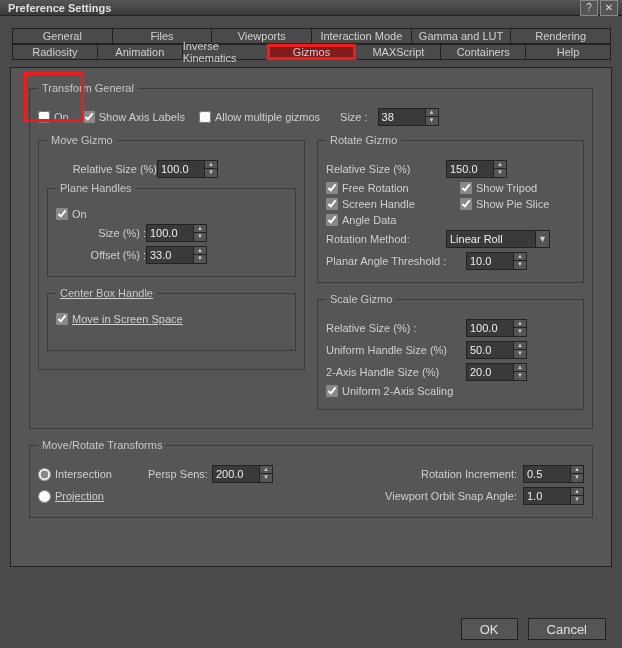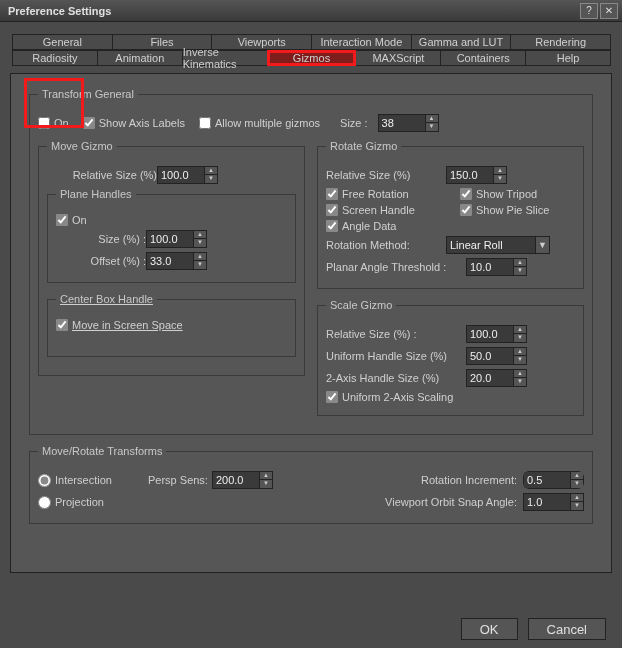--- a/index.html
+++ b/index.html
@@ -8,21 +8,21 @@
     background: #4a4a4a;
     font-family: "Tahoma", "Segoe UI", sans-serif;
     font-size: 11px;
     color: #d0d0d0;
     width: 622px; height: 648px;
     overflow: hidden;
   }
   .titlebar {
     background: linear-gradient(#555,#3a3a3a);
     border-bottom: 1px solid #222;
-    height: 22px;
+    height: 16px;
     display: flex; align-items: center;
     padding: 0 4px 0 8px;
   }
   .titlebar .title { flex: 1; font-weight: bold; color: #e0e0e0; }
   .titlebar .tbtn {
     width: 18px; height: 16px;
     background: #555; border: 1px solid #888;
     margin-left: 2px;
     display:flex; align-items:center; justify-content:center;
     font-size:10px; color:#ddd;
@@ -352,30 +352,30 @@
         </span>
         <span class="lbl">Persp Sens:</span>
         <span class="spinner" style="margin-left:4px;">
           <input value="200.0" style="">
           <span class="sp">
               <div>▲</div>
               <div>▼</div>
             </span>
         </span>
         <span class="lbl rght" style="text-align:right;">Rotation Increment:</span>
-        <span class="spinner" style="margin-left:6px;border-radius:6px;">
+        <span class="spinner" style="margin-left:6px;">
           <input value="0.5" style="">
           <span class="sp">
               <div>▲</div>
               <div>▼</div>
             </span>
         </span>
       </div>
       <div class="row">
-        <span class="radio" style="width:100px;">
+        <span class="radio" style="width:100px;text-decoration:underline;">
           <input type="radio" name="mrt" style="">
           <label>Projection</label>
         </span>
         <span class="lbl rght" style="text-align:right;">Viewport Orbit Snap Angle:</span>
         <span class="spinner" style="margin-left:6px;">
           <input value="1.0" style="">
           <span class="sp">
               <div>▲</div>
               <div>▼</div>
             </span>

